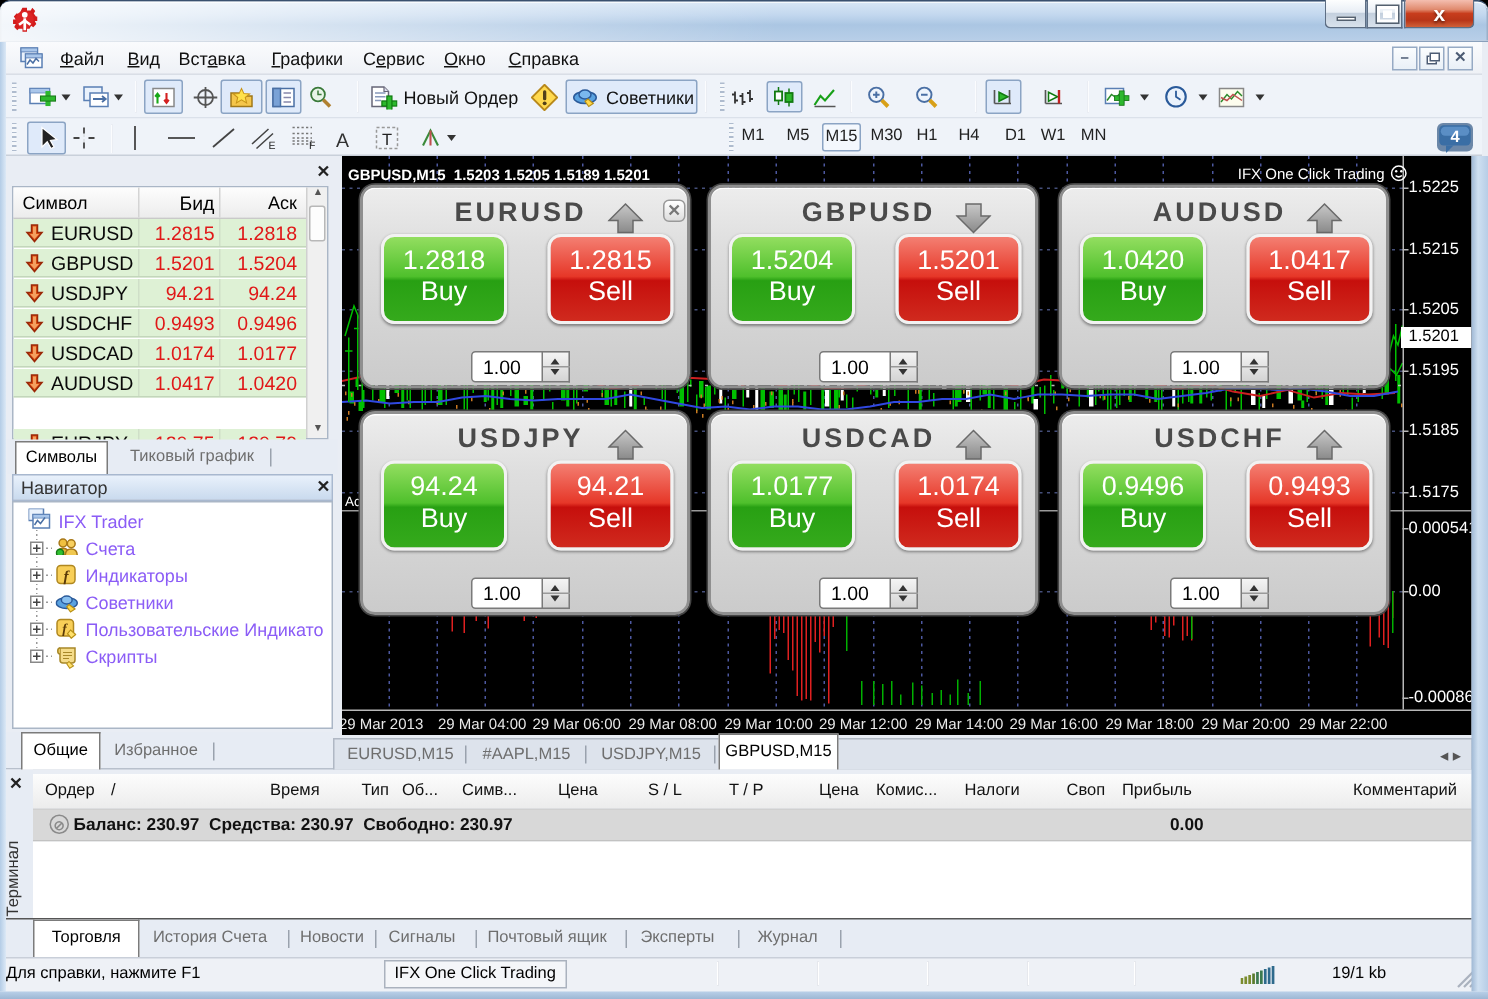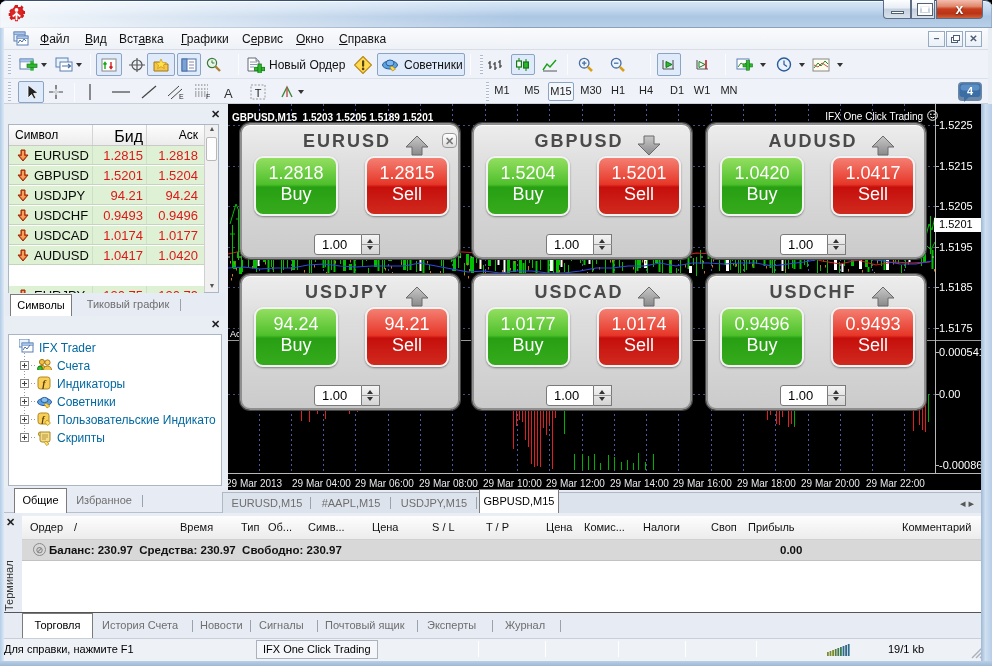--- a/index.html
+++ b/index.html
@@ -43,21 +43,21 @@
 .mwbid{position:absolute;right:61px;top:2px;font-size:13px;color:#e01818;}
 .mwask{position:absolute;right:6px;top:2px;font-size:13px;color:#e01818;}
 .colline{position:absolute;top:0;width:1px;height:100%;background:#d4d4d4;}
 .sb{position:absolute;background:#f0f0f0;border-left:1px solid #d0d0d0;}
 
 .tabband{position:absolute;background:#e7ecf4;}
 .tab-act{position:absolute;background:#fff;border:1px solid #7b7b7b;border-bottom:none;font-size:11px;color:#000;text-align:center;z-index:2;}
 .tab-in{position:absolute;font-size:11px;color:#6e6e6e;text-align:center;}
 .tabsep{position:absolute;width:1px;height:12px;background:#9aa2ad;}
 
-.tnode{position:absolute;font-size:12px;color:#0369a1;}
+.tnode{position:absolute;font-size:12px;color:#8b5cf6;}
 .plusbox{position:absolute;width:9px;height:9px;border:1px solid #888;background:#fff;}
 .plusbox:before{content:"";position:absolute;left:1px;top:3px;width:5px;height:1px;background:#444;}
 .plusbox:after{content:"";position:absolute;left:3px;top:1px;width:1px;height:5px;background:#444;}
 
 #chart{left:228px;top:104px;width:753px;height:386px;background:#000;overflow:hidden;}
 .axlabel{position:absolute;left:711px;font-size:11px;color:#fff;white-space:nowrap;}
 .tlabel{position:absolute;top:374px;font-size:10px;color:#e8e8e8;white-space:nowrap;}
 
 .panel{position:absolute;width:220px;height:136px;border-radius:10px;
   background:linear-gradient(180deg,#ededed 0%,#dedede 30%,#cbcbcb 100%);
@@ -306,21 +306,21 @@
 <div class="tfbtn" style="left:578px;top:84px;width:26px;">M30</div>
 <div class="tfbtn" style="left:608px;top:84px;width:20px;">H1</div>
 <div class="tfbtn" style="left:636px;top:84px;width:20px;">H4</div>
 <div class="tfbtn" style="left:664px;top:84px;width:20px;text-align:right;">D1</div>
 <div class="tfbtn" style="left:692px;top:84px;width:20px;">W1</div>
 <div class="tfbtn" style="left:718px;top:84px;width:22px;">MN</div>
 <div class="pclose abs" style="left:211px;top:108px;">✕</div>
 <div id="mwtable" class="abs">
 <div class="mwhead">
         <span style="position:absolute;left:6px;top:3px;font-size:12px;">Символ</span>
-        <span style="position:absolute;right:61px;top:3px;font-size:16px;">Бид</span>
+        <span style="position:absolute;right:61px;top:3px;font-size:13px;">Бид</span>
         <span style="position:absolute;right:6px;top:3px;font-size:12px;">Аск</span>
         <div class="colline" style="left:83px;"></div>
         <div class="colline" style="left:137px;"></div>
       </div>
 <div class="mwrow" style="top:21px;">
 <svg class="icon" style="left:7px;top:3px;" width="14" height="13" viewBox="0 0 14 13">
           <path d="M5 1 L9 1 L9 6 L12 6 L7 12 L2 6 L5 6 Z" fill="#e05010" stroke="#9a2808" stroke-width="1"></path>
           <path d="M6 2 L8 2 L8 7 L10 7 L7 10.4 L4 7 L6 7 Z" fill="#f4a060"></path>
         </svg>
 <span class="mwsym">EURUSD</span>
@@ -398,20 +398,21 @@
 <div class="sb" style="left:195px;top:0;width:14px;height:167px;">
         <div style="position:absolute;left:1px;top:0px;width:12px;height:10px;font-size:7px;color:#555;text-align:center;">▲</div>
         <div style="position:absolute;left:1px;top:12px;width:11px;height:24px;background:#fdfdfd;border:1px solid #b8b8b8;border-radius:2px;"></div>
         <div style="position:absolute;left:1px;bottom:0px;width:12px;height:10px;font-size:7px;color:#555;text-align:center;">▼</div>
       </div>
 </div>
 <div class="tabband abs" style="left:5px;top:293px;width:220px;height:23px;"></div>
 <div class="tab-act" style="left:10px;top:294px;width:62px;height:22px;padding-top:4px;">Символы</div>
 <div class="tab-in" style="left:80px;top:298px;width:96px;">Тиковый график</div>
 <div class="tabsep" style="left:180px;top:299px;"></div>
+<div class="phead abs" style="left:8px;top:316px;width:214px;">Навигатор</div>
 <div class="pclose abs" style="left:211px;top:318px;">✕</div>
 <div class="abs" style="left:8px;top:334px;width:214px;height:152px;background:#fff;border:1px solid #aab6c6;">
 <div style="position:absolute;left:15px;top:18px;width:1px;height:86px;background:repeating-linear-gradient(180deg,#999 0 1px,transparent 1px 3px);"></div>
 <div style="position:absolute;left:16px;top:30px;width:10px;height:1px;background:repeating-linear-gradient(90deg,#999 0 1px,transparent 1px 3px);"></div>
 <div style="position:absolute;left:16px;top:48px;width:10px;height:1px;background:repeating-linear-gradient(90deg,#999 0 1px,transparent 1px 3px);"></div>
 <div style="position:absolute;left:16px;top:66px;width:10px;height:1px;background:repeating-linear-gradient(90deg,#999 0 1px,transparent 1px 3px);"></div>
 <div style="position:absolute;left:16px;top:84px;width:10px;height:1px;background:repeating-linear-gradient(90deg,#999 0 1px,transparent 1px 3px);"></div>
 <div style="position:absolute;left:16px;top:102px;width:10px;height:1px;background:repeating-linear-gradient(90deg,#999 0 1px,transparent 1px 3px);"></div>
 <svg class="icon" style="left:10px;top:4px;" width="15" height="14" viewBox="0 0 15 14">
         <rect x="0" y="0" width="10" height="8" fill="#eaf2fc" stroke="#5a7fb4"></rect>

